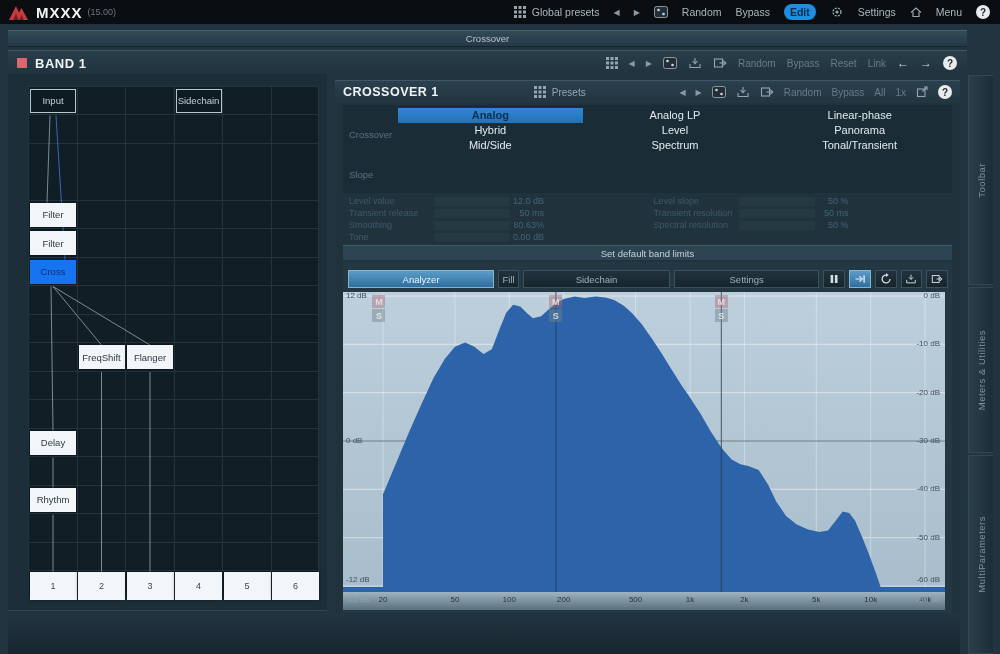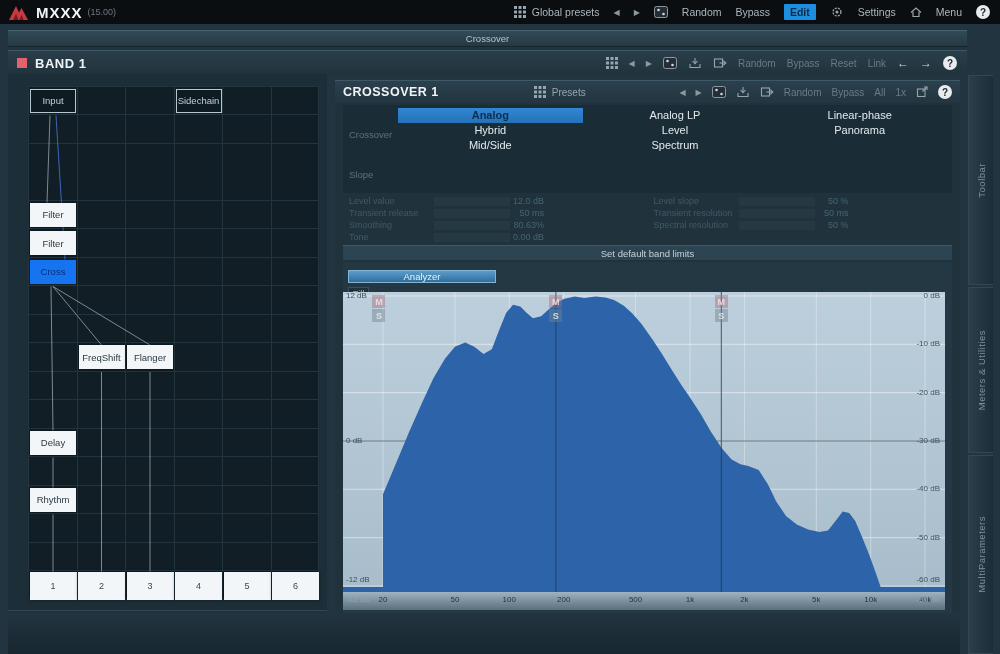--- a/index.html
+++ b/index.html
@@ -15,21 +15,21 @@
   .app-title { color:#f2f4f6; font-weight:bold; font-size:15px; letter-spacing:1px; margin-left:7px; }
   .app-version { color:#6d7780; font-size:9px; margin-left:5px; }
   .tb-right { margin-left:auto; display:flex; align-items:center; gap:14px; padding-right:10px; }
   .tb-group { display:flex; align-items:center; gap:6px; }
   .ic { display:inline-block; color:#97a5af; }
   .ic svg { display:block; width:100%; height:100%; }
   .ic-14 { width:14px; height:12px; }
   .ic-12 { width:12px; height:12px; }
   .arrow { color:#8b99a3; font-size:8px; cursor:default; }
   .txt-btn { color:#aab6bd; }
-  .edit-btn { background:#1e8fe0; color:#0a2b4a; font-weight:bold; padding:2px 6px; border-radius:1px; }
+  .edit-btn { background:#1e8fe0; color:#0a2b4a; font-weight:bold; padding:2px 6px; border-radius:8px; }
   .help-badge { width:14px; height:14px; border-radius:50%; background:#e8ecee; color:#1c262d;
                 font-weight:bold; font-size:10px; display:inline-flex; align-items:center; justify-content:center; }
 
   
   .crossover-strip { left:8px; top:30px; width:959px; height:17px;
       background:linear-gradient(#334a57,#243945); border-top:1px solid #46606e; border-bottom:1px solid #17242c;
       color:#b7c4cc; font-size:9.5px; display:flex; align-items:center; justify-content:center; }
 
   
   .band-header { left:8px; top:50px; width:959px; height:25px;
@@ -87,21 +87,21 @@
   .dim-row .lbl { color:rgba(110,150,170,.38); padding-left:6px; width:44%; }
   .dim-row .track { position:absolute; left:30%; width:25%; height:9px; background:rgba(140,180,205,.05); }
   .dim-row .val { color:rgba(120,170,195,.4); margin-left:auto; padding-right:34%; }
 
   .cp-setdef { position:absolute; left:8px; top:165px; width:609px; height:15px;
       background:linear-gradient(#32495729,#2c4452); background-color:#2c4452; border-top:1px solid #3f5a68;
       color:#c6d2d8; font-size:9.5px; display:flex; align-items:center; justify-content:center; }
 
   
   .an { position:absolute; left:8px; top:182px; width:609px; height:351px; background:#243843; }
-  .an-toolbar { position:absolute; left:5px; top:8px; width:600px; height:18px; display:flex; gap:4px;flex-direction:column; }
+  .an-toolbar { position:absolute; left:5px; top:8px; width:600px; height:18px; display:flex; gap:4px; }
   .an-btn { height:18px; background:linear-gradient(#22333d,#17242c); border:1px solid #3a525f;
       color:#9db0ba; font-size:9.5px; display:flex; align-items:center; justify-content:center; }
   .an-btn.sel { background:linear-gradient(#5b9cc9,#2e6f9f); border-color:#83b4d3; color:#eaf4fa; }
   .an-btn.icon { width:22px; color:#d6dee3; }
   .an-btn.icon .ic { color:#d6dee3; width:12px; height:12px; }
 
   .plot { position:absolute; left:0; top:30px; width:602px; height:300px;
       background:linear-gradient(#bdcfdc,#a8bdcb); overflow:hidden; }
   .hgrid { stroke:rgba(255,255,255,.5); stroke-width:1; }
   .vgrid { stroke:rgba(255,255,255,.35); stroke-width:1; }
@@ -349,20 +349,21 @@
             <div class="opt-cell">Linear-phase</div>
           </div>
           <div class="opt-row">
             <div class="opt-cell">Hybrid</div>
             <div class="opt-cell">Level</div>
             <div class="opt-cell">Panorama</div>
           </div>
           <div class="opt-row">
             <div class="opt-cell">Mid/Side</div>
             <div class="opt-cell">Spectrum</div>
+            <div class="opt-cell">Tonal/Transient</div>
           </div>
         </div>
       <span class="opt-label" style="top:64px">Slope</span>
     </div>
 
     <div class="cp-dim">
       <div class="dim-col">
           <div class="dim-row">
             <span class="lbl">Level value</span>
             <span class="track"></span>

